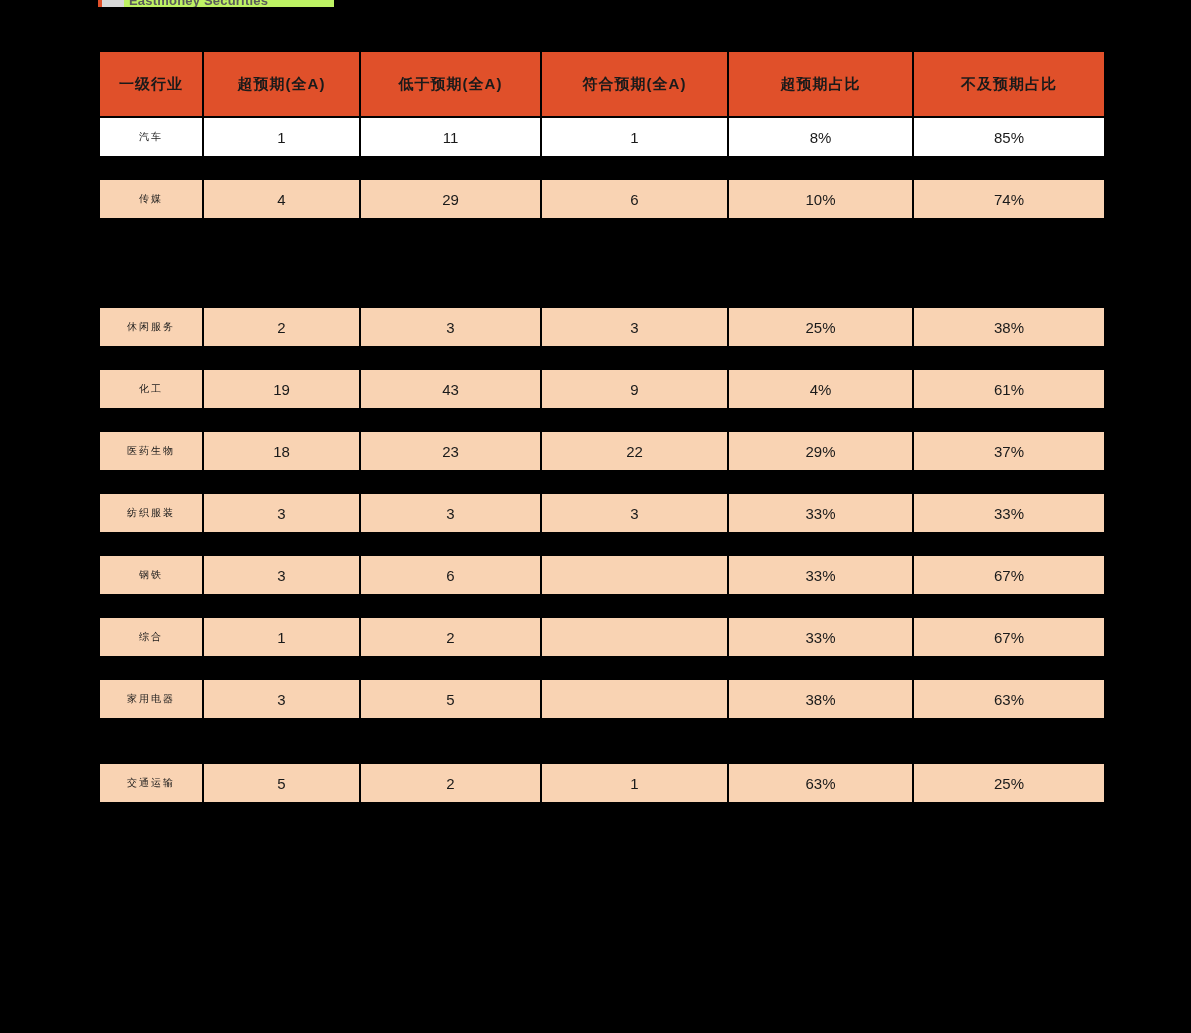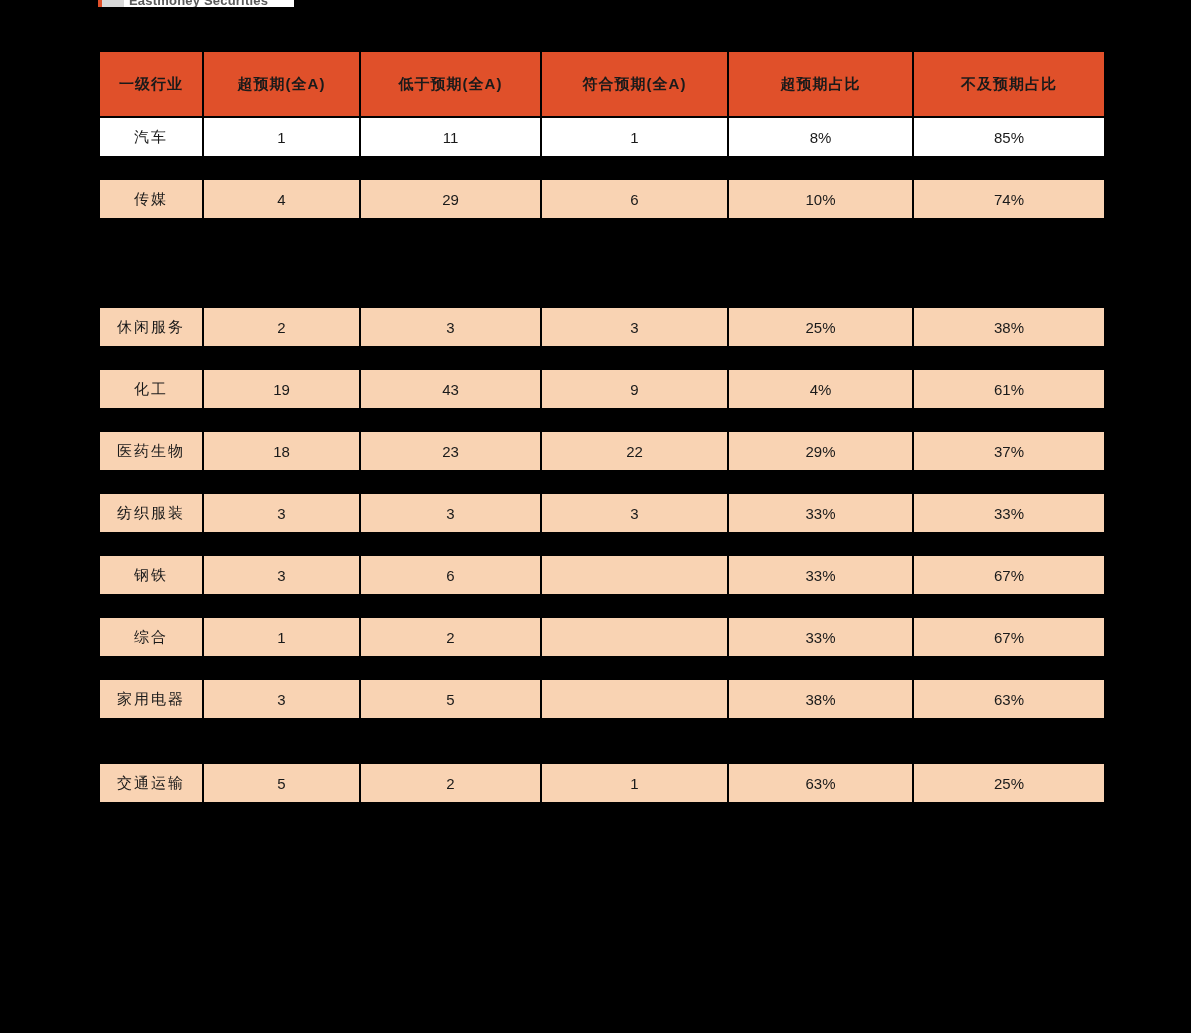--- a/index.html
+++ b/index.html
@@ -14,23 +14,23 @@
     position: relative;
     overflow: hidden;
     font-family: "Liberation Sans", "DejaVu Sans", sans-serif;
   }
 
   
   #logo-strip {
     position: absolute;
     left: 98px;
     top: 0px;
-    width: 196px;
+    width: 236px;
     height: 7px;
-    background: #ffffff;
+    background: #bef264;
     overflow: hidden;
   }
   #logo-strip .logo-inner {
     position: absolute;
     left: 0;
     top: -9px;
     width: 236px;
     height: 18px;
     display: flex;
     align-items: center;
@@ -90,21 +90,21 @@
   tbody tr.data-row td {
     height: 38px;
     background: #f9d3b3;
     font-size: 15px;
   }
   tbody tr.data-row.first-row td {
     background: #ffffff;
   }
   tbody tr.data-row td.col-industry {
     letter-spacing: 2px;
-    font-size: 15px;
+    font-size: 10px;
   }
 
   
   tbody tr.spacer-row td {
     height: 20px;
     background: #000000;
   }
 
   
   col.c0 { width: 102px; }

